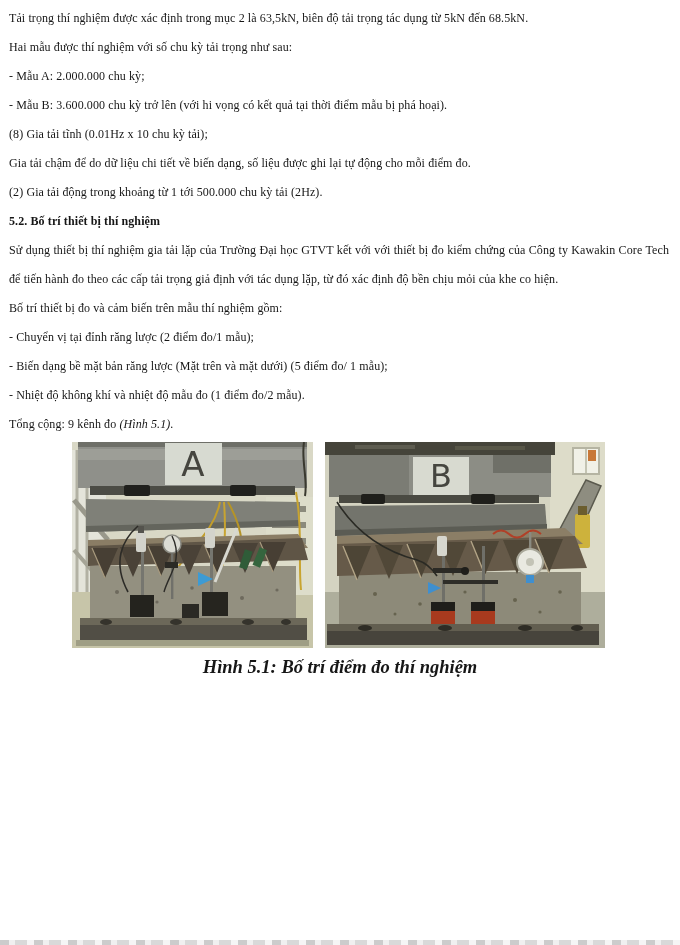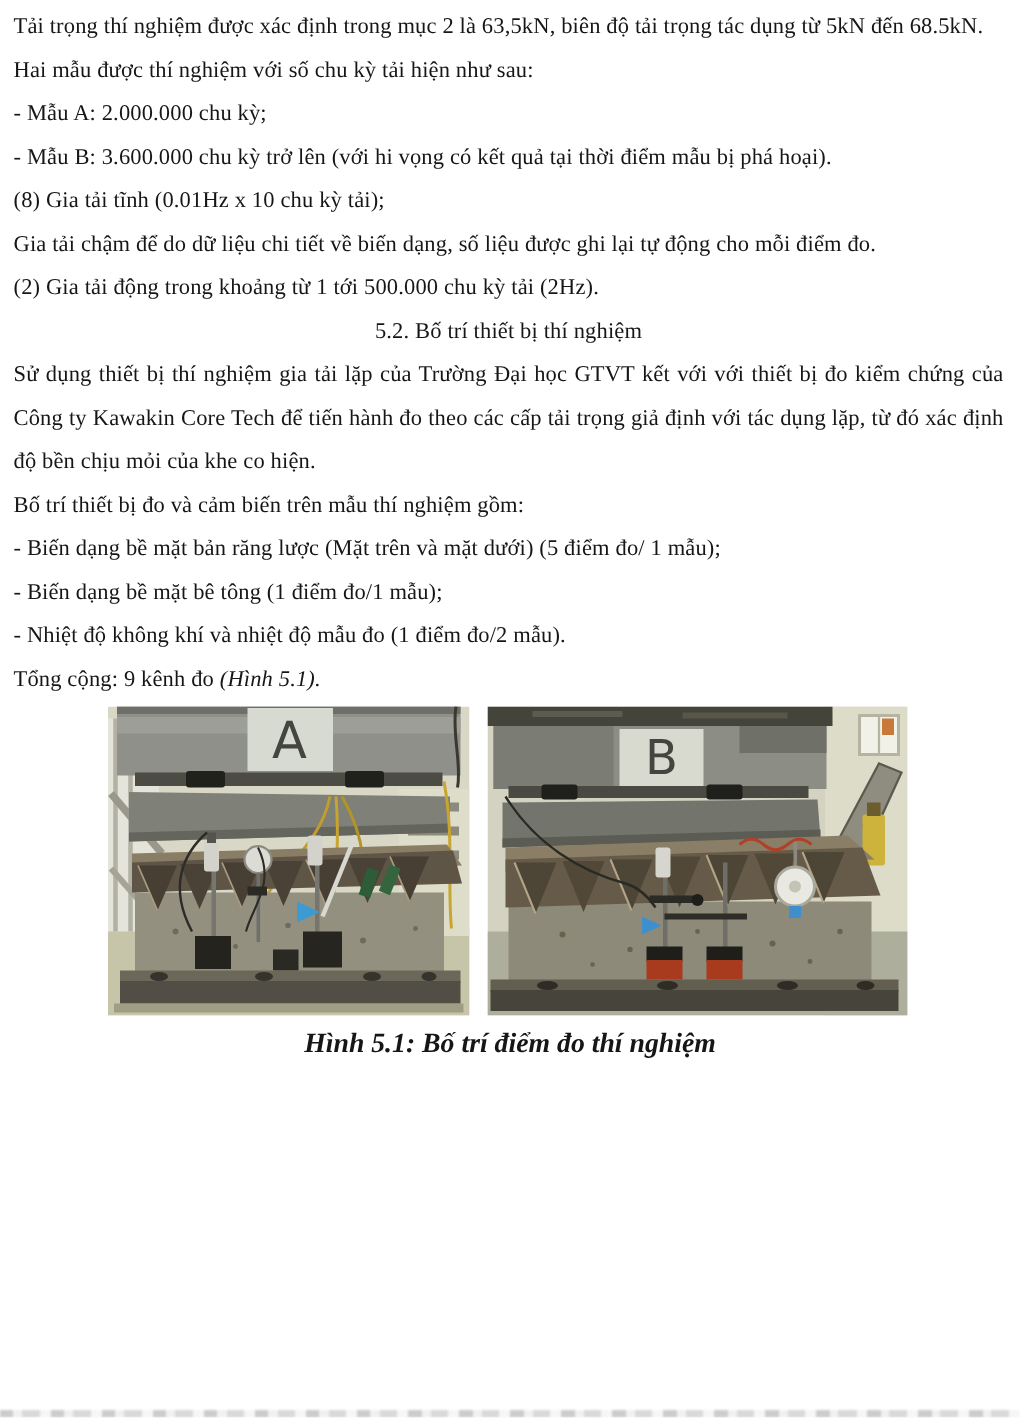--- a/index.html
+++ b/index.html
@@ -7,26 +7,26 @@
     width:680px;height:945px;
     background:#ffffff;
     color:#161616;
     font-family:"Liberation Serif", serif;
     overflow:hidden;
     position:relative;
   }
   .text-block{padding:4px 11px 0 9px;}
   p.line{
     margin:0;
-    font-size:15px;
+    font-size:12px;
     line-height:29px;
     text-align:justify;
     letter-spacing:0.1px;
   }
-  p.heading{font-weight:normal;text-align:center;}
+  p.heading{font-weight:bold;text-align:left;}
   .italic{font-style:italic;}
   .figure-row{
     display:flex;
     gap:12px;
     margin:3px 0 0 72px;
     align-items:flex-start;
   }
   .photo{display:block;}
   .photo svg{display:block;}
   .figure-caption{
@@ -50,31 +50,31 @@
   .label-letter{
     font-family:"DejaVu Sans", sans-serif;
     font-weight:400;
   }
 </style>
 </head>
 <body>
 
 <div class="text-block">
   <p class="line">Tải trọng thí nghiệm được xác định trong mục 2 là 63,5kN, biên độ tải trọng tác dụng từ 5kN đến 68.5kN.</p>
-  <p class="line">Hai mẫu được thí nghiệm với số chu kỳ tải hiện như sau:</p>
+  <p class="line">Hai mẫu được thí nghiệm với số chu kỳ tải trọng như sau:</p>
   <p class="line">- Mẫu A: 2.000.000 chu kỳ;</p>
   <p class="line">- Mẫu B: 3.600.000 chu kỳ trở lên (với hi vọng có kết quả tại thời điểm mẫu bị phá hoại).</p>
   <p class="line">(8) Gia tải tĩnh (0.01Hz x 10 chu kỳ tải);</p>
   <p class="line">Gia tải chậm để do dữ liệu chi tiết về biến dạng, số liệu được ghi lại tự động cho mỗi điểm đo.</p>
   <p class="line">(2) Gia tải động trong khoảng từ 1 tới 500.000 chu kỳ tải (2Hz).</p>
   <p class="line heading">5.2. Bố trí thiết bị thí nghiệm</p>
   <p class="line">Sử dụng thiết bị thí nghiệm gia tải lặp của Trường Đại học GTVT kết với với thiết bị đo kiểm chứng của Công ty Kawakin Core Tech để tiến hành đo theo các cấp tải trọng giả định với tác dụng lặp, từ đó xác định độ bền chịu mỏi của khe co hiện.</p>
   <p class="line">Bố trí thiết bị đo và cảm biến trên mẫu thí nghiệm gồm:</p>
+  <p class="line">- Chuyển vị tại đỉnh răng lược (2 điểm đo/1 mẫu);</p>
   <p class="line">- Biến dạng bề mặt bản răng lược (Mặt trên và mặt dưới) (5 điểm đo/ 1 mẫu);</p>
-  <p class="line">- Biến dạng bề mặt bê tông (1 điểm đo/1 mẫu);</p>
   <p class="line">- Nhiệt độ không khí và nhiệt độ mẫu đo (1 điểm đo/2 mẫu).</p>
   <p class="line"><span>Tổng cộng: 9 kênh đo </span><span class="italic">(Hình 5.1).</span></p>
 </div>
 
 <div class="figure-row">
 
   <div class="photo">
     <svg width="241" height="206" viewBox="0 0 241 206" xmlns="http://www.w3.org/2000/svg">
       <rect width="241" height="206" fill="#d9d8c6"></rect>
       <rect y="148" width="241" height="58" fill="#c7c5a9"></rect>

